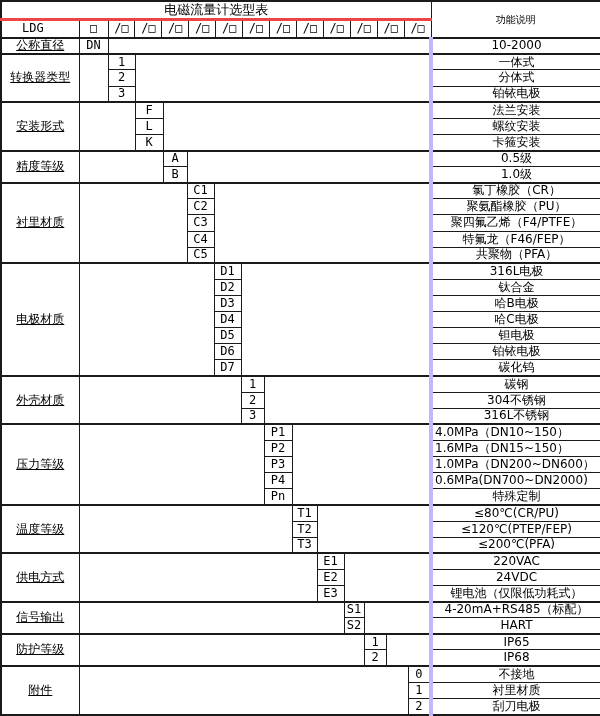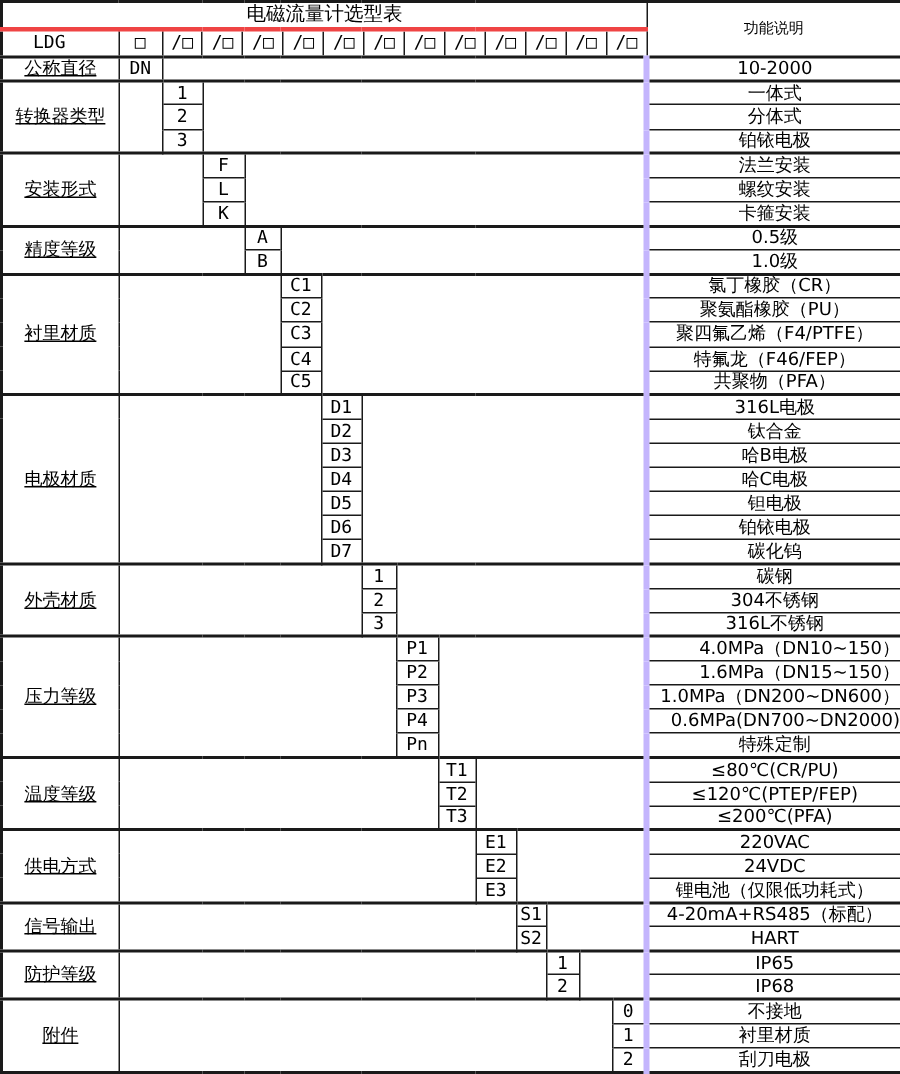--- a/index.html
+++ b/index.html
@@ -37,21 +37,21 @@
     border-right:1px solid #1a1a1a;
     text-align:left;padding-left:20px;
     font-family:"DejaVu Sans Mono",monospace;
   }
   .code{
     border-left:1px solid #1a1a1a;
     border-right:1px solid #1a1a1a;
     font-family:"DejaVu Sans Mono",monospace;
   }
   .desc{border-left:4px solid #c4b5fd;}
-  .desc.left{text-align:right;padding-left:2px;}
+  .desc.left{text-align:left;padding-left:2px;}
   .bt{border-top:1px solid #1a1a1a;}
   .sec{border-top:2px solid #1a1a1a;}
   .boxes-cell{vertical-align:top;}
   .boxes{
     display:flex;
     height:16px;
     align-items:stretch;
   }
   .boxes .seg{
     flex:1;

